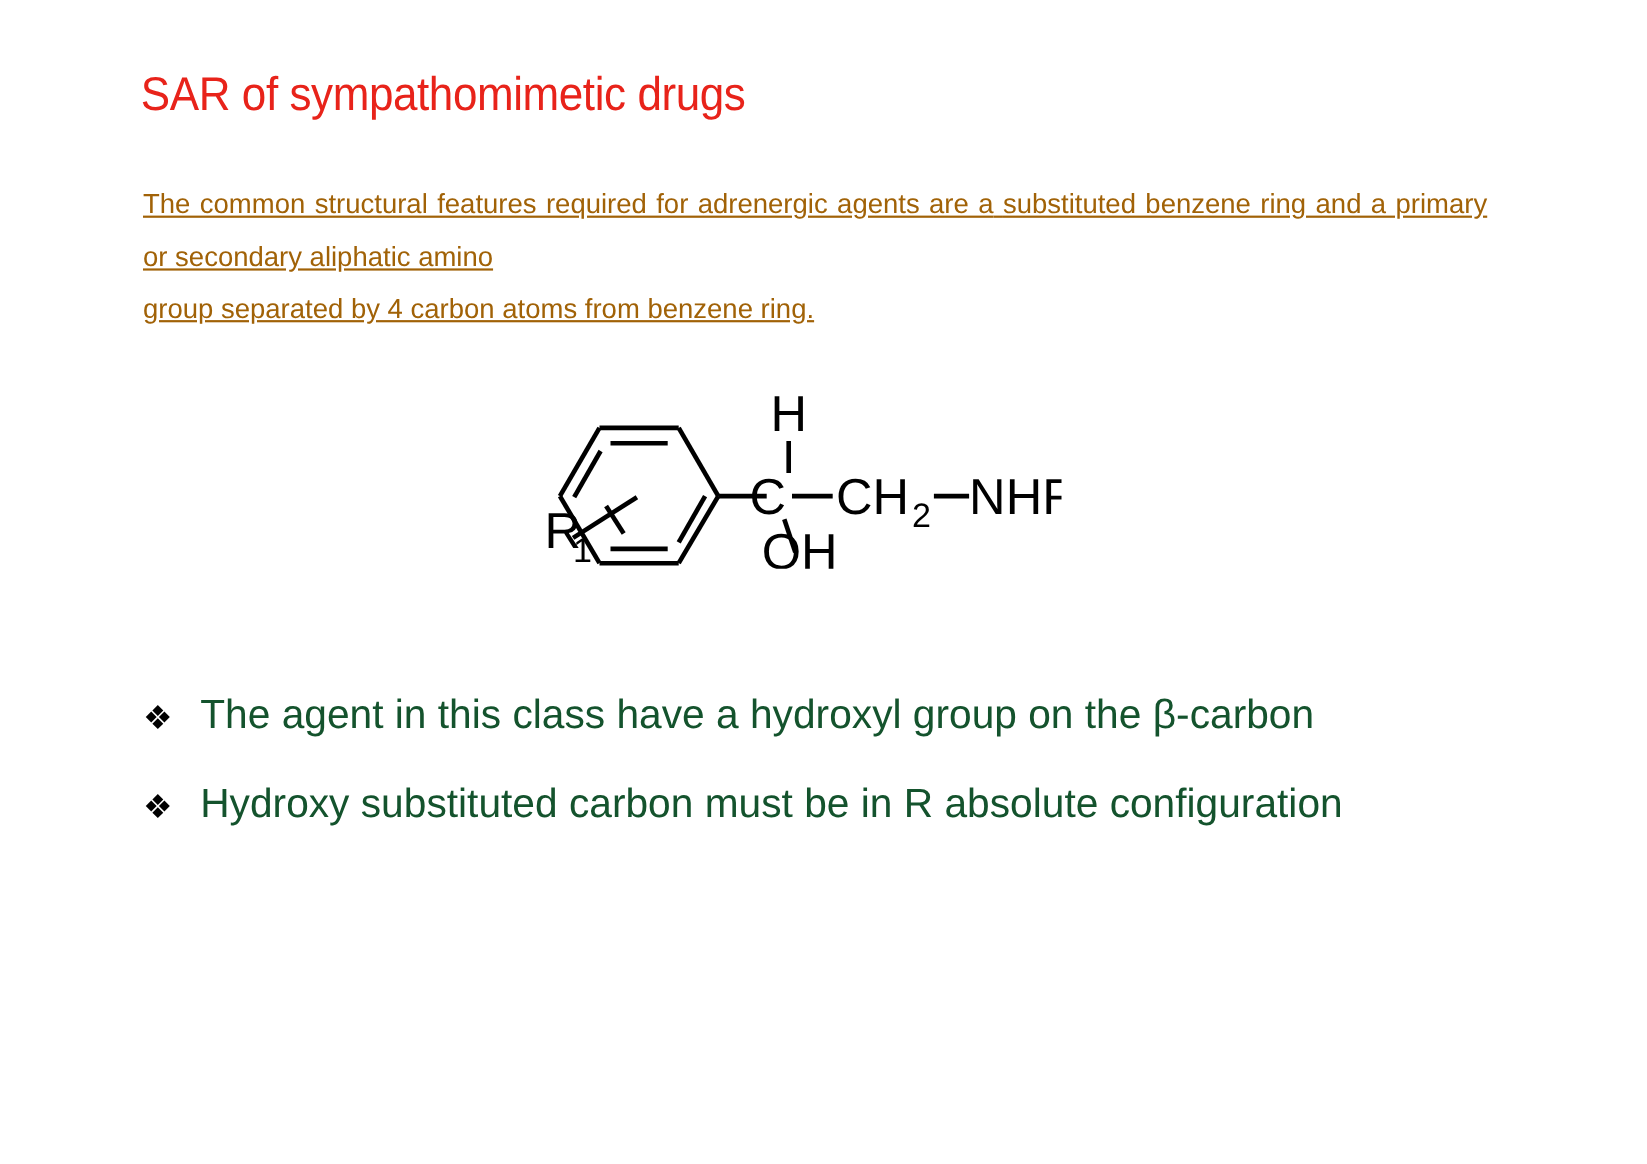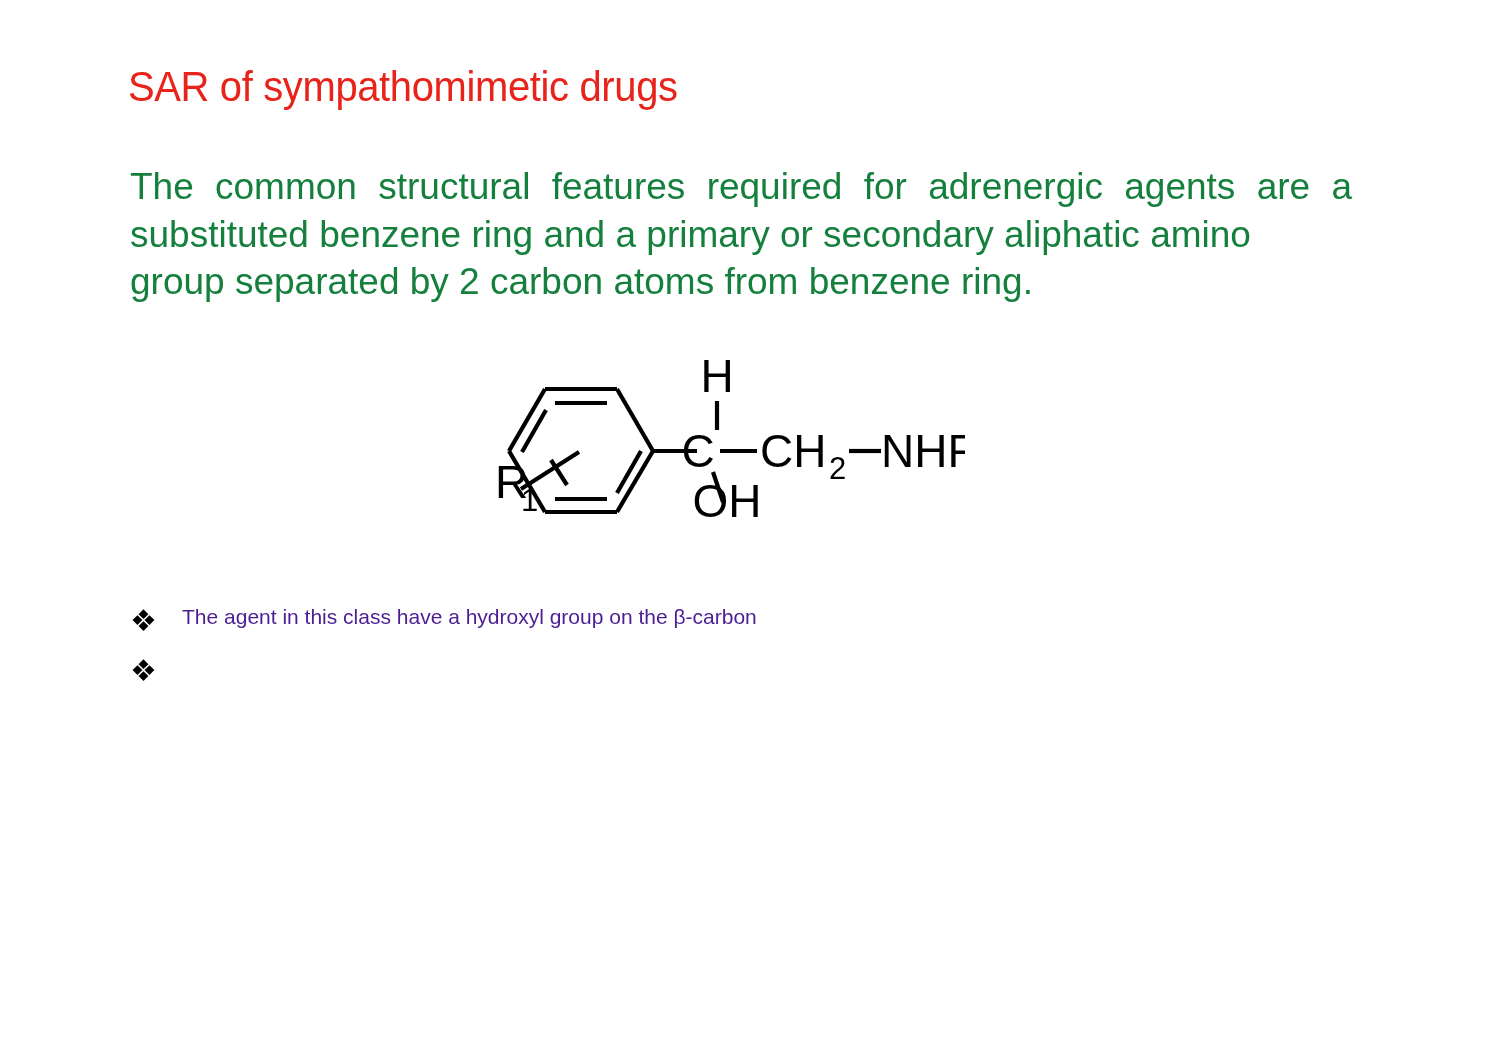--- a/index.html
+++ b/index.html
@@ -34,26 +34,27 @@
     transform-origin: left top;
     white-space: nowrap;
   }
 
   
   #intro-paragraph {
     position: absolute;
     left: 130px;
     top: 163px;
     width: 1222px;
-    color: #15803d;
-    font-size: 37px;
+    color: #a16207;
+    font-size: 25px;
     line-height: 47.5px;
     text-align: justify;
     text-justify: inter-word;
     font-weight: 400;
+    text-decoration: underline;
   }
   #intro-paragraph .lastline {
     display: block;
   }
 
   
   #structure-figure {
     position: absolute;
     left: 495px;
     top: 352px;
@@ -104,25 +105,26 @@
     position: absolute;
     left: 0px;
     top: 4px;
     font-size: 30px;
     line-height: 47px;
     color: #000000;
     font-family: "DejaVu Sans", sans-serif;
   }
   .bullet-text {
     display: block;
-    color: #4c1d95;
-    font-size: 21px;
+    color: #14532d;
+    font-size: 37px;
     line-height: 47.5px;
     text-align: justify;
     text-justify: inter-word;
+    margin-top: 33px;
   }
   .bullet-text .lastline {
     display: block;
   }
 
   
   #footer-bars {
     position: absolute;
     left: 42px;
     top: 974px;
@@ -148,21 +150,21 @@
 </style>
 </head>
 <body>
 
 <div id="slide" style="background: rgb(255, 255, 255);">
 
   <div id="slide-title" style="color: rgb(232, 35, 26);">SAR of sympathomimetic drugs</div>
 
   <div id="intro-paragraph"><span>The common structural features required for adrenergic agents are a</span>
     <span>substituted benzene ring and a primary or secondary aliphatic amino</span>
-    <span class="lastline">group separated by 2 carbon atoms from benzene ring.</span>
+    <span class="lastline">group separated by 4 carbon atoms from benzene ring.</span>
   </div>
 
   <div id="structure-figure">
     <svg viewBox="0 0 470 165" xmlns="http://www.w3.org/2000/svg">
 
       <g>
         <path class="bond" d="M 50 37 L 122 37"></path>
         <path class="bond" d="M 122 37 L 158 99"></path>
         <path class="bond" d="M 158 99 L 122 160"></path>
         <path class="bond" d="M 122 160 L 50 160"></path>
@@ -206,21 +208,21 @@
   <div id="bullet-list">
 
     <div class="bullet-row">
       <span class="bullet-marker">❖</span>
       <span class="bullet-text"><span>The agent in this class have a hydroxyl group on the β-carbon</span>
       </span>
     </div>
 
     <div class="bullet-row">
       <span class="bullet-marker">❖</span>
-      <span class="bullet-text">
+      <span class="bullet-text"><span>Hydroxy substituted carbon must be in R absolute configuration</span>
       </span>
     </div>
 
   </div>
 
   <div id="footer-bars">
     <div id="footer-bar-thin" style="background: rgb(224, 136, 15);"></div>
     <div id="footer-bar-thick" style="background: rgb(190, 90, 45);"></div>
   </div>
 

